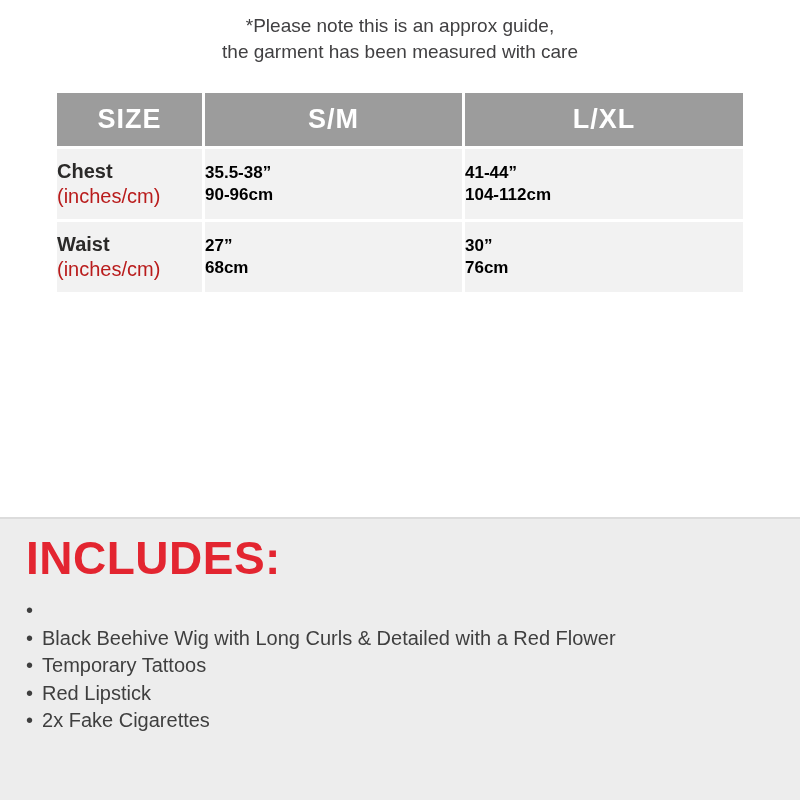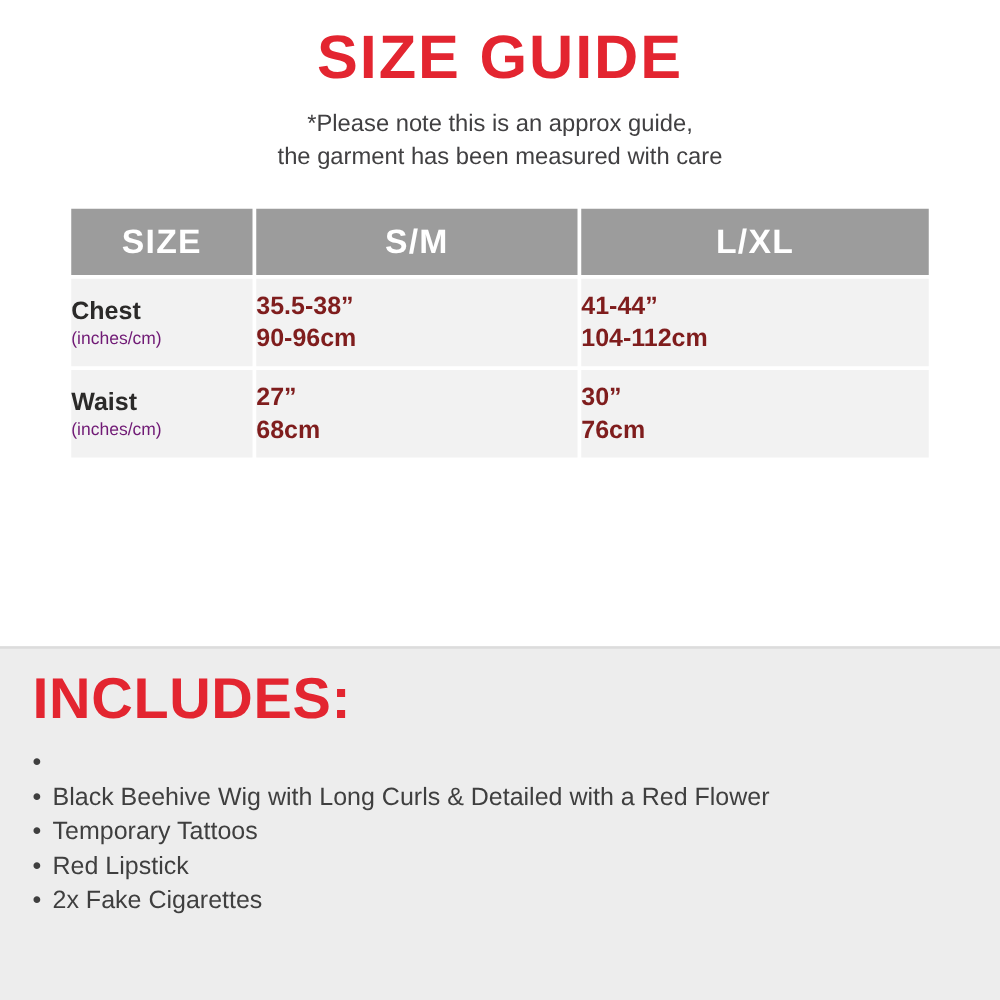--- a/index.html
+++ b/index.html
@@ -50,22 +50,22 @@
     height: 53px;
     text-align: center;
     vertical-align: middle;
   }
   table.size-table td {
     background: #f2f2f2;
     height: 70px;
     vertical-align: middle;
   }
   .row-label { font-weight: bold; font-size: 20px; color: #2b2a29; line-height: 1.25; }
-  .row-sublabel { font-size: 14px; color: #701a75; line-height: 1.25; }
-  .cell-value { font-weight: bold; font-size: 20px; color: #7f1d1d; line-height: 1.3; }
+  .row-sublabel { font-size: 20px; color: #b91c1c; line-height: 1.25; }
+  .cell-value { font-weight: bold; font-size: 17px; color: #000000; line-height: 1.3; }
 
   
   .bottom-section {
     flex: 1;
     background: #ededed;
     border-top: 2px solid #dcdcdc;
     padding: 15px 40px 0 26px;
   }
   .includes-heading {
     color: #e32530;
@@ -83,21 +83,20 @@
     line-height: 27.5px;
   }
   .bullet { margin-right: 9px; color: #3f3f3f; }
 </style>
 </head>
 <body>
 
 <div class="page">
 
   <div class="top-section">
-    <div class="page-title">SIZE GUIDE</div>
 
     <div class="note">
       <div>*Please note this is an approx guide,</div>
       <div>the garment has been measured with care</div>
     </div>
 
     <table class="size-table">
       <colgroup>
         <col class="col-size">
           <col class="col-sm">

